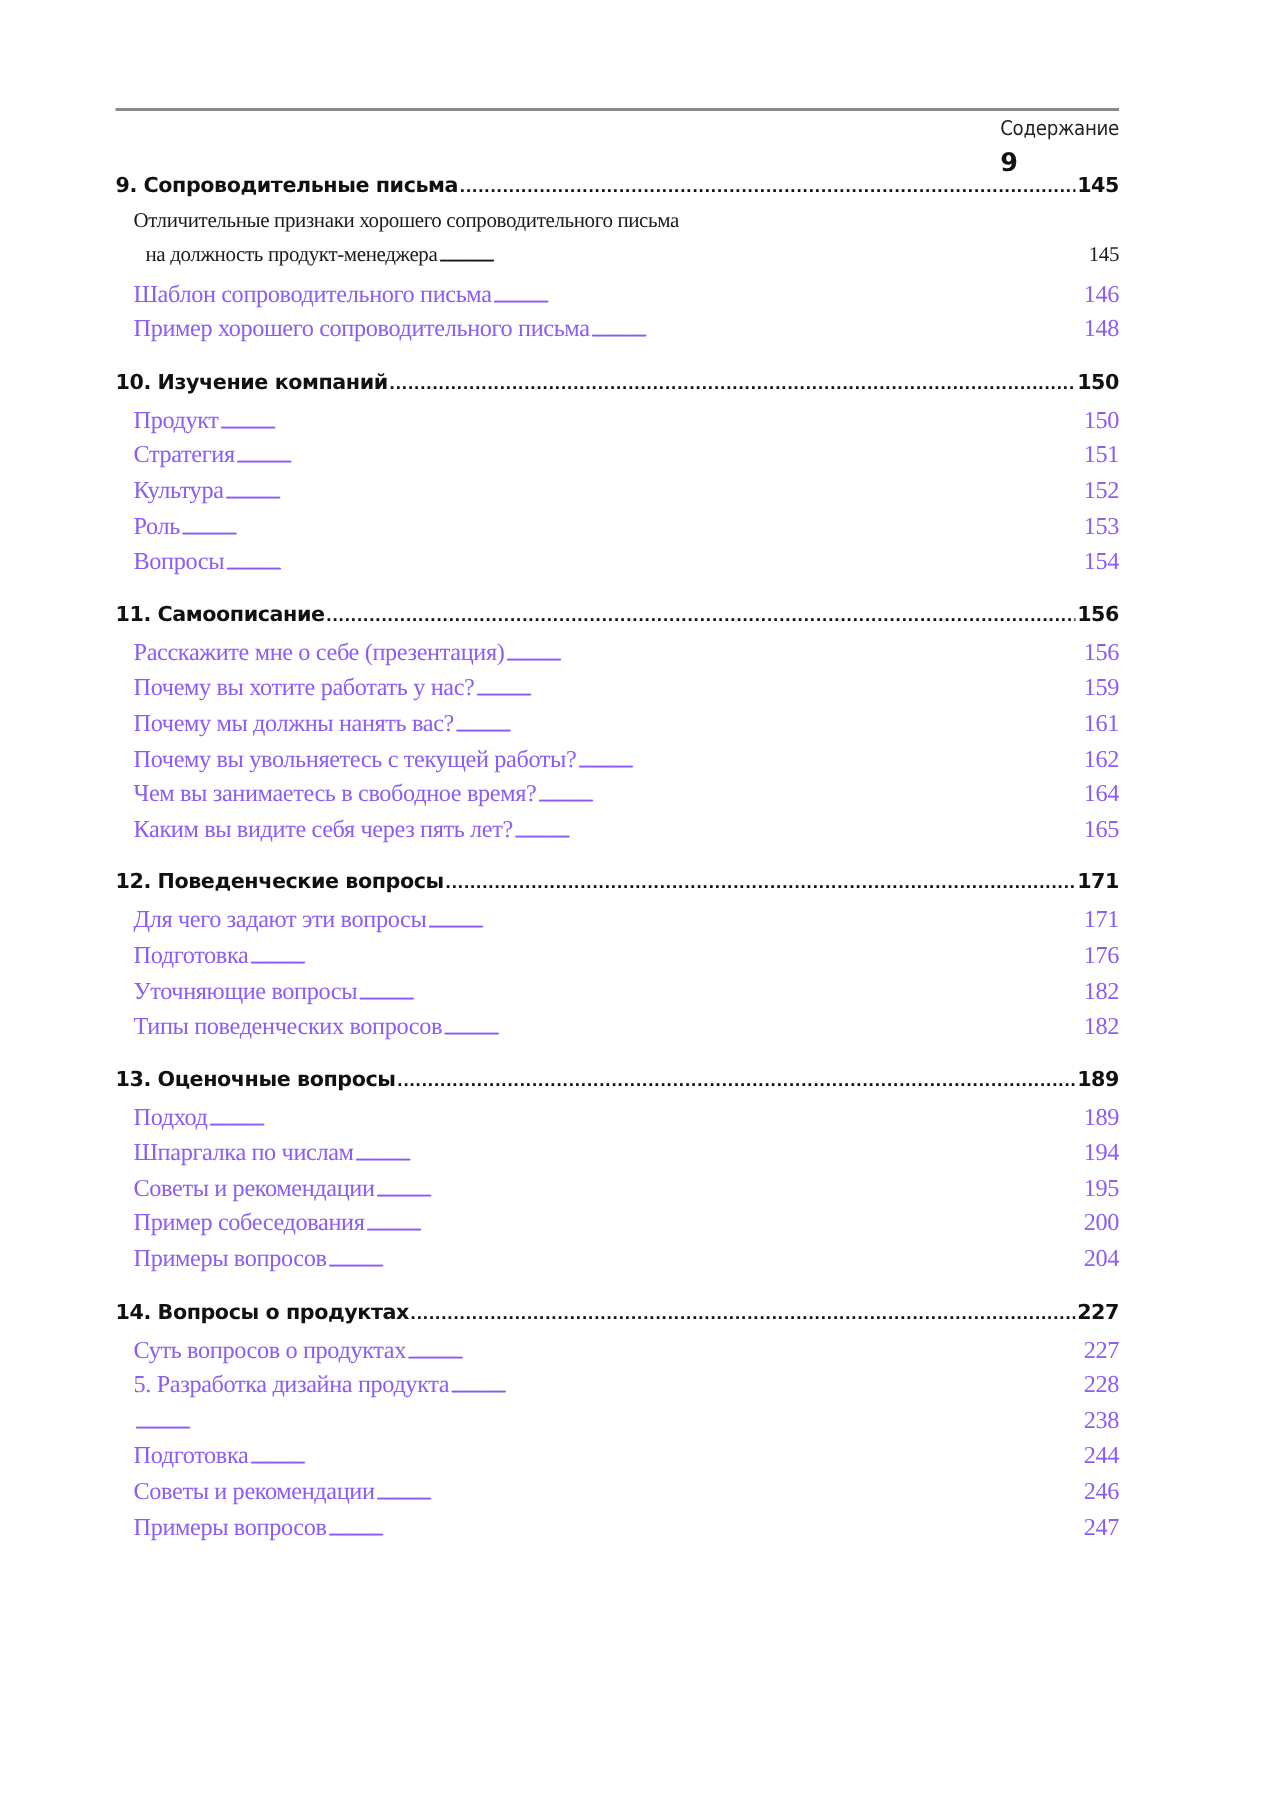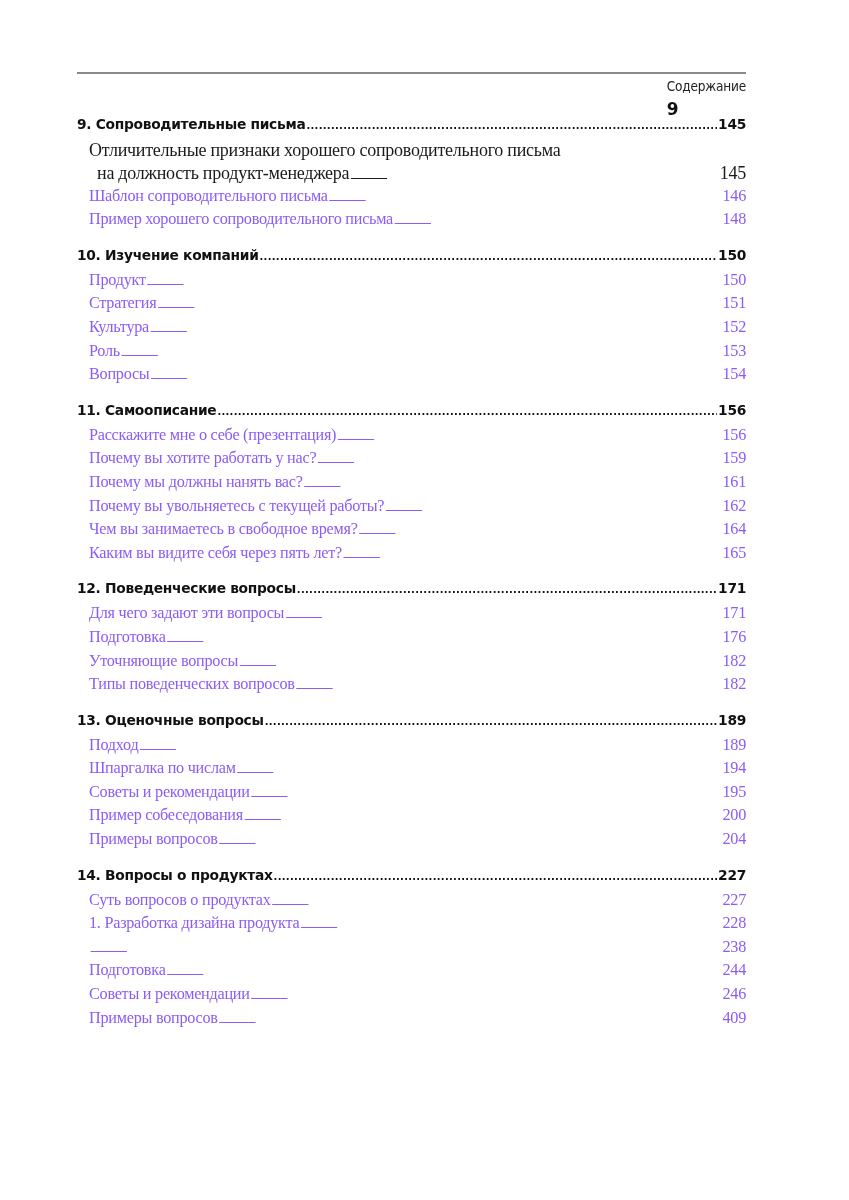--- a/index.html
+++ b/index.html
@@ -19,21 +19,21 @@
   .row .page-num { flex: 0 0 auto; }
 
   .chapter-row { height: 24px; font-family: "DejaVu Sans", sans-serif; font-weight: bold; font-size: 13.8px; letter-spacing: -0.3px; color: #111; }
   .chapter-row .leader { font-size: 10px; letter-spacing: -1.6px; }
   .chapter-row .leader::before { letter-spacing: -1.6px; }
 
   .sub-row { height: 23.6px; padding-left: 12px; font-family: "Liberation Serif", serif; font-size: 16.2px; color: #8b5cf6; letter-spacing: -0.25px; }
   .sub-row .leader { font-size: 8px; }
   .sub-row .leader::before { letter-spacing: -1.9px; }
 
-  .sub-multi { padding-left: 12px; font-family: "Liberation Serif", serif; font-size: 18px; color: #1a1a1a; letter-spacing: -0.25px; }
+  .sub-multi { padding-left: 12px; font-family: "Liberation Serif", serif; font-size: 14px; color: #1a1a1a; letter-spacing: -0.25px; }
   .sub-multi .line1 { height: 23px; white-space: nowrap; }
   .sub-multi .row { height: 23.6px; padding-left: 8px; justify-content: center; }
   .sub-multi .leader { font-size: 8px; }
   .sub-multi .leader::before { letter-spacing: -1.9px; }
 </style>
 </head>
 <body>
 
 <div class="page">
   <div class="top-rule"></div>
@@ -207,39 +207,39 @@
         <span class="label">14. Вопросы о продуктах</span>
         <span class="leader"></span>
         <span class="page-num">227</span>
       </div>
       <div class="row sub-row">
         <span class="label">Суть вопросов о продуктах</span>
         <span class="leader"></span>
         <span class="page-num">227</span>
       </div>
       <div class="row sub-row">
-        <span class="label">1. Разработка дизайна продукта</span>
+        <span class="label">5. Разработка дизайна продукта</span>
         <span class="leader"></span>
         <span class="page-num">228</span>
       </div>
       <div class="row sub-row">
         <span class="leader"></span>
         <span class="page-num">238</span>
       </div>
       <div class="row sub-row">
         <span class="label">Подготовка</span>
         <span class="leader"></span>
         <span class="page-num">244</span>
       </div>
       <div class="row sub-row">
         <span class="label">Советы и рекомендации</span>
         <span class="leader"></span>
         <span class="page-num">246</span>
       </div>
       <div class="row sub-row">
         <span class="label">Примеры вопросов</span>
         <span class="leader"></span>
-        <span class="page-num">409</span>
+        <span class="page-num">247</span>
       </div>
     </div>
 
   </div>
 </div>
 
 </body></html>

